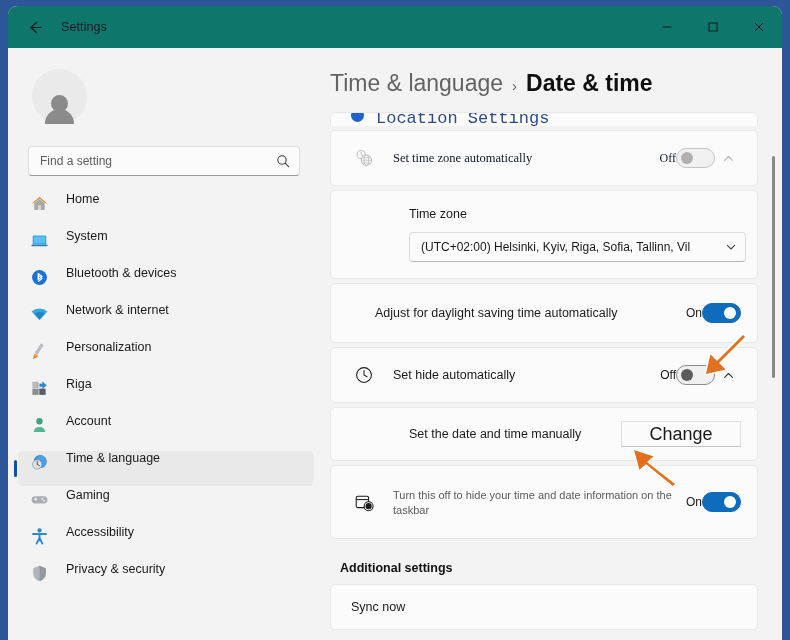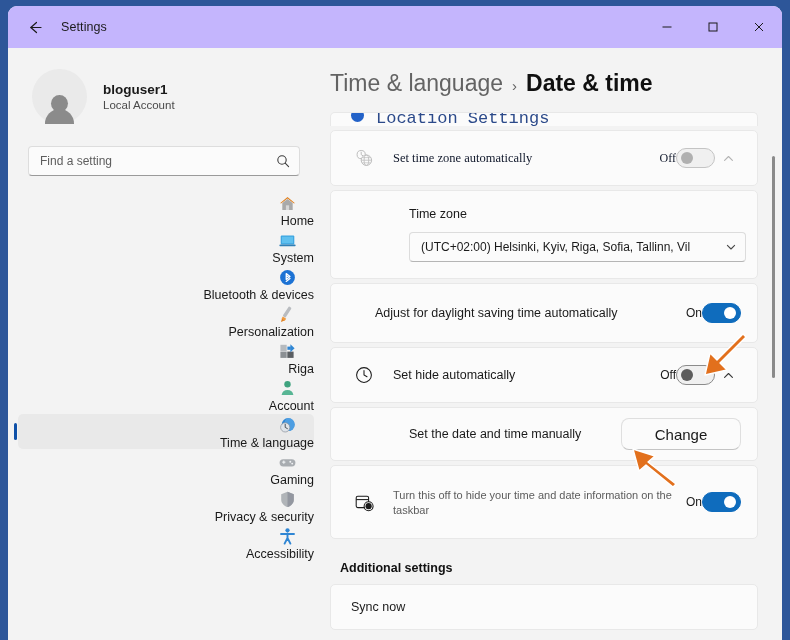--- a/index.html
+++ b/index.html
@@ -21,21 +21,21 @@
     display: flex;
     flex-direction: column;
   }
 
   
   #titlebar {
     height: 42px;
     flex: 0 0 42px;
     display: flex;
     align-items: center;
-    background: #c4b5fd;
+    background: #0f766e;
     position: relative;
   }
   #back-btn {
     width: 34px; height: 30px;
     margin-left: 9px;
     display: flex; align-items: center; justify-content: center;
     border-radius: 5px;
     color: #1b1b1b;
   }
   #app-title {
@@ -128,27 +128,26 @@
     font-family: "Liberation Sans", sans-serif;
     font-size: 12px;
     color: #5d5d5d;
   }
   #search-input::placeholder { color: #5d5d5d; }
   .search-icon { color: #3c3c3c; display:flex; }
 
   #navlist { margin-top: 16px; padding: 0 6px 0 10px; }
   .nav-item {
     display: flex;
-    align-items: flex-end;
+    align-items: flex-start;
     height: 35px;
     margin-bottom: 2px;
     padding-left: 10px;
     border-radius: 5px;
     position: relative;
-    flex-direction: column;
   }
   .nav-item.selected { background: #e9e9e9; }
   .nav-item.selected::before {
     content: "";
     position: absolute;
     left: -4px; top: 9px;
     width: 3px; height: 17px;
     border-radius: 2px;
     background: #0f51a8;
   }
@@ -296,27 +295,27 @@
 
   .manual-row {
     display: flex;
     align-items: center;
     min-height: 52px;
     padding: 0 16px 0 20px;
   }
   .manual-label { flex: 1; font-size: 12.5px; color: #1a1a1a; margin-left: 58px; }
   .btn {
     min-width: 120px;
-    height: 32px;
+    height: 26px;
     background: #fbfbfb;
     border: 1px solid #dfdfdf;
     border-bottom-color: #c4c4c4;
-    border-radius: 8px;
+    border-radius: 0;
     font-family: "Liberation Sans", sans-serif;
-    font-size: 15px;
+    font-size: 18px;
     color: #1a1a1a;
   }
 
   .section-head {
     font-size: 12.5px;
     font-weight: bold;
     color: #111111;
     margin: 22px 0 9px 10px;
   }
 
@@ -382,24 +381,20 @@
       </g>
     </svg>
 
     <div id="sidebar">
 
       <div id="profile">
         <div id="avatar">
           <div class="head"></div>
           <div class="body"></div>
         </div>
-        <div id="profile-text">
-          <div id="profile-name">bloguser1</div>
-          <div id="profile-sub">Local Account</div>
-        </div>
       </div>
 
       <div id="searchwrap">
         <div id="searchbox">
           <input id="search-input" type="text" placeholder="Find a setting" style="">
           <span class="search-icon">
             <svg width="14" height="14" viewBox="0 0 14 14">
               <circle cx="6" cy="6" r="4.2" fill="none" stroke="currentColor" stroke-width="1.1"></circle>
               <line x1="9.2" y1="9.2" x2="12.6" y2="12.6" stroke="currentColor" stroke-width="1.1" stroke-linecap="round"></line>
             </svg>
@@ -434,20 +429,29 @@
         <div class="nav-item">
           <span class="nav-icon">
             <svg width="19" height="19" viewBox="0 0 19 19">
               <circle cx="9.5" cy="9.5" r="7.4" fill="#1c72d4"></circle>
               <path d="M8.2 5.6 L12 8.4 L8.2 11.4 L8.2 5.6 M8.2 7.6 L12 10.6 L8.2 13.4" fill="none" stroke="#ffffff" stroke-width="1.25" stroke-linejoin="round" stroke-linecap="round"></path>
             </svg>
           </span>
           <span class="nav-label">Bluetooth &amp; devices</span>
         </div>
 
+        <div class="nav-item">
+          <span class="nav-icon">
+            <svg width="19" height="19" viewBox="0 0 19 19">
+              <path d="M1.6 6.4 A12 12 0 0 1 17.4 6.4 L9.5 15.2 Z" fill="#3ba4e0"></path>
+              <path d="M4.4 8.5 A8 8 0 0 1 14.6 8.5 L9.5 14.3 Z" fill="#1f86c7"></path>
+            </svg>
+          </span>
+          <span class="nav-label">Network &amp; internet</span>
+        </div>
 
         <div class="nav-item">
           <span class="nav-icon">
             <svg width="19" height="19" viewBox="0 0 19 19">
               <rect x="7.5" y="1.3" width="3.3" height="11.5" rx="1" fill="#b9bcc0" transform="rotate(33 9.2 7)"></rect>
               <path d="M4.0 13.2 L7.1 15.2 L3.0 17.0 Z" fill="#e0801f"></path>
               <path d="M4.8 11.6 L8.2 13.8 L6.8 15.7 L3.6 13.6 Z" fill="#f09a3e"></path>
             </svg>
           </span>
           <span class="nav-label">Personalization</span>
@@ -497,36 +501,36 @@
               <circle cx="12.3" cy="8.7" r=".95" fill="#f0f2f4"></circle>
               <circle cx="14.2" cy="10.6" r=".95" fill="#f0f2f4"></circle>
             </svg>
           </span>
           <span class="nav-label">Gaming</span>
         </div>
 
         <div class="nav-item">
           <span class="nav-icon">
             <svg width="19" height="19" viewBox="0 0 19 19">
-              <path d="M9.5 1.8 L15.8 4.2 L15.8 9.4 C15.8 13.3 12.9 15.9 9.5 17.1 C6.1 15.9 3.2 13.3 3.2 9.4 L3.2 4.2 Z" fill="#b0b4b8"></path>
-              <path d="M9.5 1.8 L15.8 4.2 L15.8 9.4 C15.8 13.3 12.9 15.9 9.5 17.1 Z" fill="#9397a0"></path>
-            </svg>
-          </span>
-          <span class="nav-label">Privacy &amp; security</span>
-        </div>
-
-        <div class="nav-item">
-          <span class="nav-icon">
-            <svg width="19" height="19" viewBox="0 0 19 19">
               <circle cx="9.5" cy="3.3" r="2.1" fill="#2f86d4"></circle>
               <path d="M3 7 L16 7" stroke="#2f86d4" stroke-width="1.9" stroke-linecap="round"></path>
               <path d="M9.5 6.4 L9.5 11 M9.5 11 L6.6 16.6 M9.5 11 L12.4 16.6" stroke="#2f86d4" stroke-width="1.9" stroke-linecap="round" fill="none"></path>
             </svg>
           </span>
           <span class="nav-label">Accessibility</span>
+        </div>
+
+        <div class="nav-item">
+          <span class="nav-icon">
+            <svg width="19" height="19" viewBox="0 0 19 19">
+              <path d="M9.5 1.8 L15.8 4.2 L15.8 9.4 C15.8 13.3 12.9 15.9 9.5 17.1 C6.1 15.9 3.2 13.3 3.2 9.4 L3.2 4.2 Z" fill="#b0b4b8"></path>
+              <path d="M9.5 1.8 L15.8 4.2 L15.8 9.4 C15.8 13.3 12.9 15.9 9.5 17.1 Z" fill="#9397a0"></path>
+            </svg>
+          </span>
+          <span class="nav-label">Privacy &amp; security</span>
         </div>
 
       </div>
     </div>
 
     <div id="main">
 
       <div id="breadcrumb">
         <span id="bc-parent">Time &amp; language</span>
         <span id="bc-sep">›</span>

